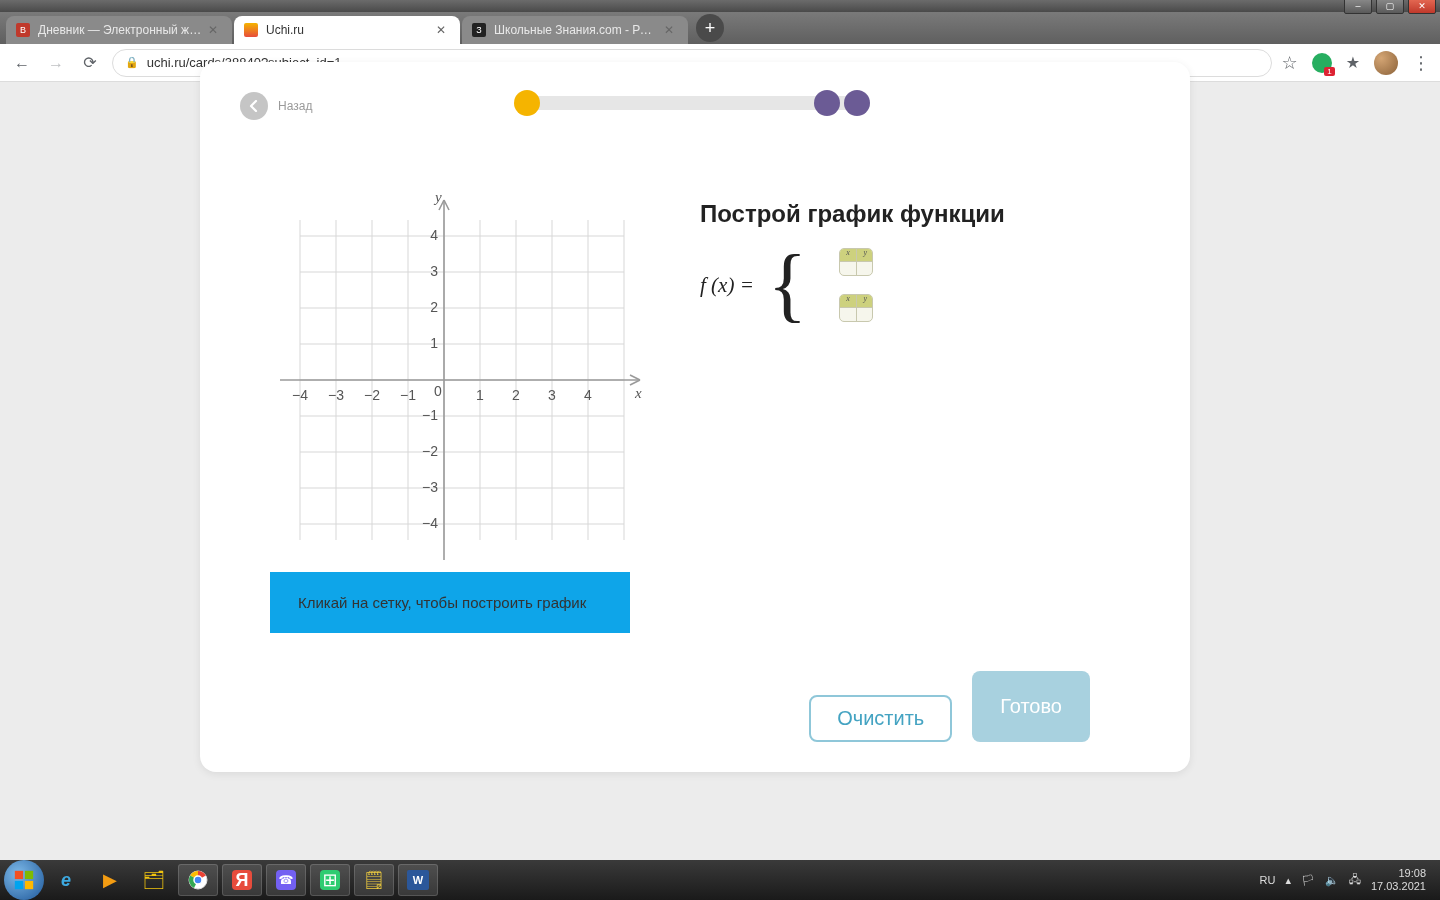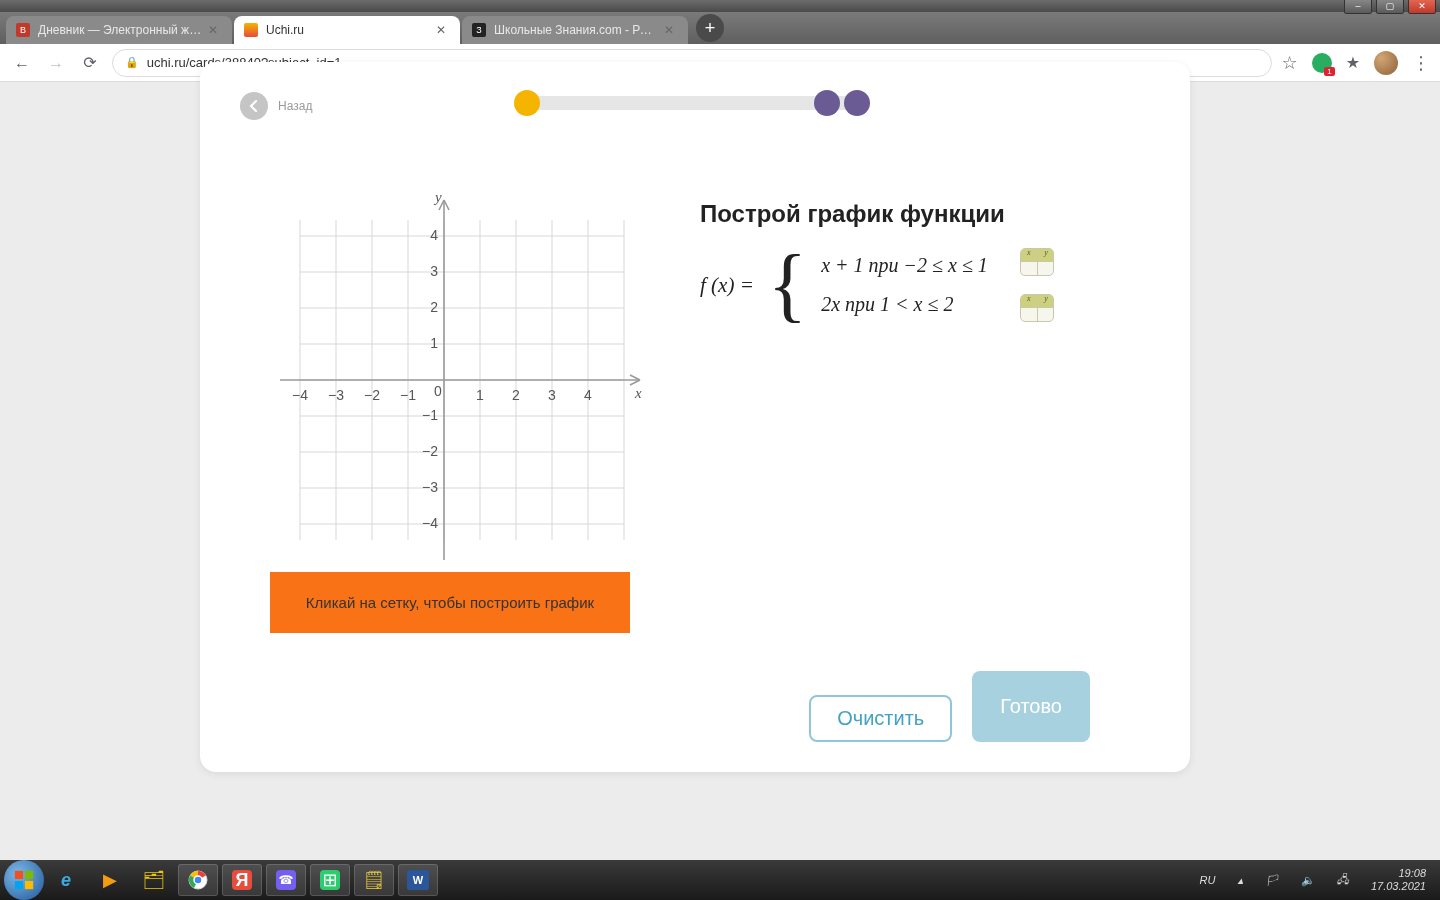--- a/index.html
+++ b/index.html
@@ -53,33 +53,33 @@
   .cases { display:flex; flex-direction:column; gap:16px; }
   .case-line { font-size:20px; white-space:nowrap; }
   .table-icons { display:flex; flex-direction:column; gap:18px; margin-left:18px; }
   .table-icon { width:34px; height:28px; border:1px solid #c8c8ae; border-radius:5px; background:#f6f6ec; position:relative; overflow:hidden; }
   .table-icon::before { content:''; position:absolute; left:0; right:0; top:0; height:12px; background:#cdd17e; }
   .table-icon .divv { position:absolute; left:50%; top:0; bottom:0; width:1px; background:#c8c8ae; }
   .table-icon .divh { position:absolute; left:0; right:0; top:12px; height:1px; background:#c8c8ae; }
   .table-icon .tx { position:absolute; top:-1px; left:6px; font-size:8px; font-style:italic; color:#555; }
   .table-icon .ty { position:absolute; top:-1px; right:5px; font-size:8px; font-style:italic; color:#555; }
 
-  .hint-box { position:absolute; left:70px; top:510px; width:360px; background:#f97316; padding:22px 28px; font-size:15px; color:#333; text-align:center; }
+  .hint-box { position:absolute; left:70px; top:510px; width:360px; background:#0ea5e9; padding:22px 28px; font-size:15px; color:#333; text-align:left; }
 
   .action-row { position:absolute; right:100px; bottom:30px; display:flex; gap:20px; }
   .btn-clear { border:2px solid #8fc7d9; background:#fff; color:#44a3c2; padding:10px 26px; border-radius:8px; font-size:20px;margin-top:24px; }
   .btn-done { border:none; background:#a8d1df; color:#fff; padding:5px 28px; border-radius:8px; font-size:20px; }
 
   
   .taskbar { position:absolute; left:0; right:0; bottom:0; height:40px; background: linear-gradient(#3a3a3a,#1a1a1a); display:flex; align-items:center; padding:0 4px; }
   .start-orb { width:40px; height:40px; border-radius:50%; background: radial-gradient(circle at 35% 35%, #7db9e8, #1e5799); display:flex; align-items:center; justify-content:center; position:relative; }
   .start-orb svg { width:22px; height:22px; }
   .tb-icon { width:40px; height:32px; margin:0 2px; border-radius:3px; display:flex; align-items:center; justify-content:center; font-size:18px; }
   .tb-icon.running { background: rgba(255,255,255,0.12); box-shadow: inset 0 0 0 1px rgba(255,255,255,0.15); }
-  .tray { margin-left:auto; display:flex; align-items:center; gap:22px; color:#ddd; font-size:11px; padding-right:10px;font-style:italic; }
+  .tray { margin-left:auto; display:flex; align-items:center; gap:10px; color:#ddd; font-size:11px; padding-right:10px; }
   .tray-time { text-align:right; line-height:1.2; }
 </style>
 </head>
 <body>
 
 <div class="window-titlebar">
   <div class="window-controls">
     <div class="wc">–</div>
     <div class="wc">▢</div>
     <div class="wc close">✕</div>
@@ -202,24 +202,20 @@
             <text x="198" y="348">−4</text>
           </g>
         </svg>
       </div>
 
       <div class="task-area">
         <div class="task-title">Построй график функции</div>
         <div class="formula-row">
           <span>f (x) =</span>
           <span class="brace">{</span>
-          <div class="cases">
-            <div class="case-line">x + 1   npu   −2 ≤ x ≤ 1</div>
-            <div class="case-line">2x   npu   1 &lt; x ≤ 2</div>
-          </div>
           <div class="table-icons">
             <div class="table-icon">
               <div class="divv"></div>
                 <div class="divh"></div>
               <span class="tx">x</span>
                 <span class="ty">y</span>
             </div>
             <div class="table-icon">
               <div class="divv"></div>
                 <div class="divh"></div>

